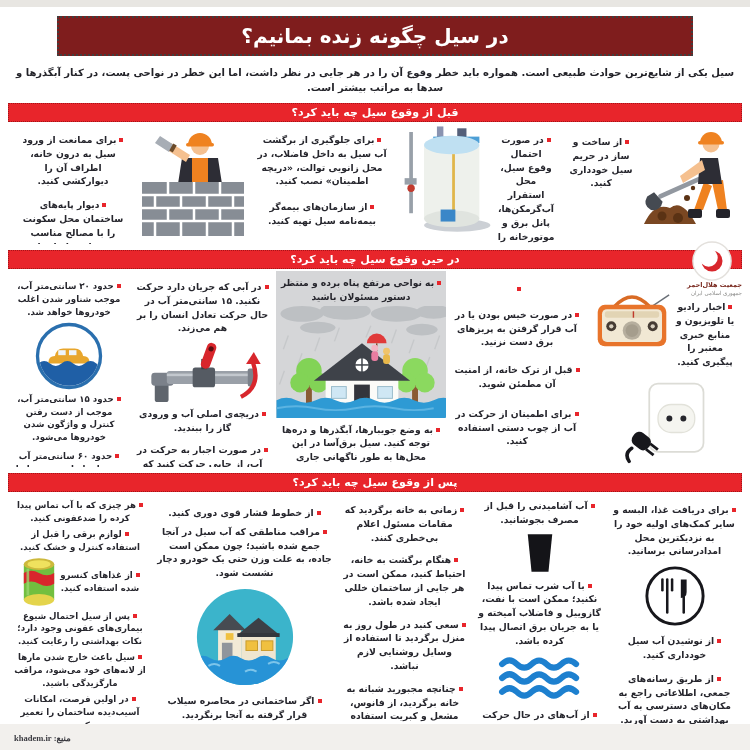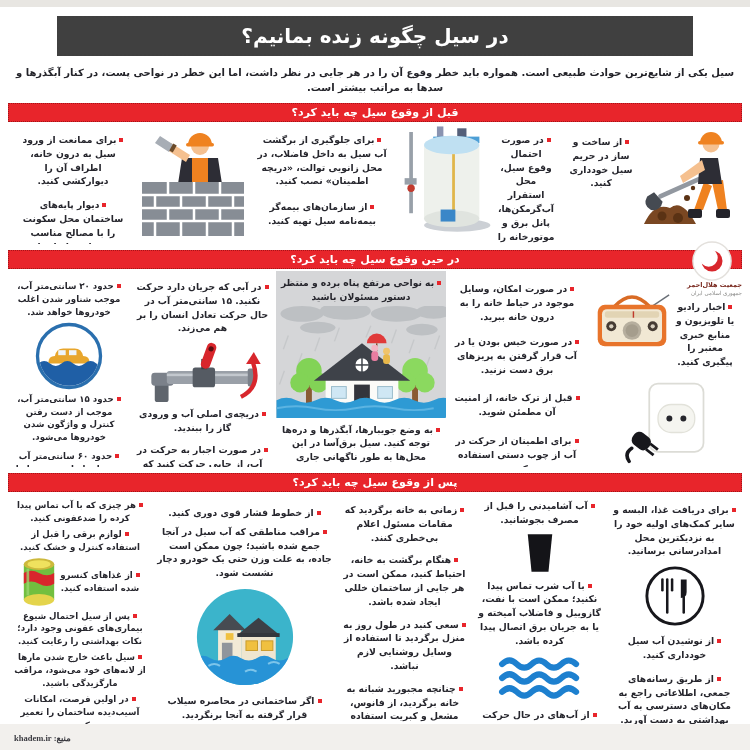--- a/index.html
+++ b/index.html
@@ -1,18 +1,18 @@
 <!DOCTYPE html>
 <html lang="fa" dir="rtl"><head>
 <meta charset="utf-8">
 <style>
   html,body{margin:0;padding:0;}
   body{width:750px;height:750px;background:#fff;font-family:"DejaVu Sans",sans-serif;direction:rtl;position:relative;overflow:hidden;}
   .top-strip{height:7px;background:#e8e6e2;}
-  .banner{margin:9px 57px 0;height:40px;background:#404040;border:2px dotted #3f3f3f;box-sizing:border-box;
+  .banner{margin:9px 57px 0;height:40px;background:#7f1d1d;border:2px dotted #3f3f3f;box-sizing:border-box;
           display:flex;align-items:center;justify-content:center;}
   .banner h1{margin:0;color:#fff;font-size:20px;font-weight:bold;}
   .intro{margin:9px 14px 8px;text-align:center;font-size:10px;font-weight:bold;color:#232329;line-height:1.5;min-height:18px;}
   .bar{margin:0 8px;height:19px;background:#e8252b;border:1px dotted #a51418;box-sizing:border-box;color:#fff;
        font-size:11px;font-weight:bold;text-align:center;line-height:17px;}
   .gap{height:6px;}
   .sec{margin:0 8px;display:flex;align-items:stretch;overflow:hidden;}
   .s1{height:122px;}
   .s2{height:198px;}
   .s3{height:240px;}
@@ -190,21 +190,21 @@
           <rect x="31" y="65" width="11" height="3.2"></rect>
           <rect x="31" y="73" width="11" height="3.2"></rect>
         </g>
         <path d="M10 78 q-9 6 -3 15" stroke="#17171c" stroke-width="4" fill="none" stroke-linecap="round"></path>
       </svg>
     </div>
 
   </div>
 
   <div class="col" style="width:140px;padding-top:8px">
-    <p class="tip"><span class="sq"></span><span>در صورت امکان، وسایل موجود در حیاط خانه را به درون خانه ببرید.</span></p>
+    <p class="tip"><span class="sq"></span></p>
     <p class="tip" style="margin-top:12px"><span class="sq"></span><span>در صورت خیس بودن یا در آب قرار گرفتن به پریزهای برق دست نزنید.</span></p>
     <p class="tip" style="margin-top:14px"><span class="sq"></span><span>قبل از ترک خانه، از امنیت آن مطمئن شوید.</span></p>
     <p class="tip" style="margin-top:16px"><span class="sq"></span><span>برای اطمینان از حرکت در آب از چوب دستی استفاده کنید.</span></p>
   </div>
 
   <div class="col" style="width:172px;padding:2px 1px">
     <div class="scene-box">
       <p class="tip"><span class="sq"></span><span>به نواحی مرتفع پناه برده و منتظر دستور مسئولان باشید</span></p>
       <svg width="170" height="112" viewBox="0 0 172 114">
         <rect width="172" height="114" fill="#d5d6d8"></rect>

